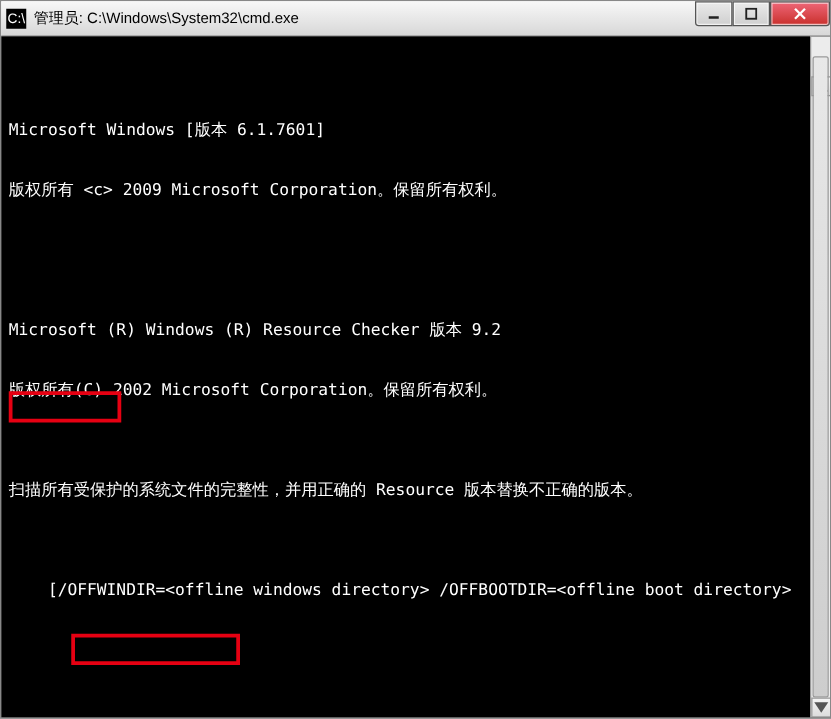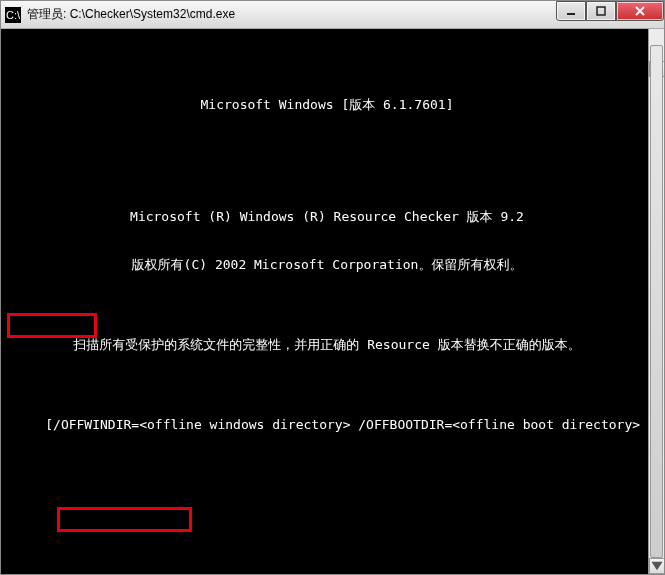--- a/index.html
+++ b/index.html
@@ -65,21 +65,20 @@
     height: 545px;
     background: #000;
     color: #fff;
     font-family: "NSimSun", "SimSun", Consolas, monospace;
     font-size: 13px;
     line-height: 16px;
     padding: 4px 6px;
     overflow: hidden;
     position: relative;
     white-space: pre;
-    text-align: center;
   }
   .scrollbar {
     position: absolute;
     right: 0;
     top: 0;
     width: 16px;
     height: 100%;
     background: #ececec;
     border-left: 1px solid #999;
   }
@@ -107,21 +106,21 @@
   .hl2 { left: 50px; top: 442px; width: 135px; height: 25px; }
   .term-content { position: relative; width: 640px; }
   @keyframes blink { 50% { opacity: 0; } }
   .line { white-space: pre; }
 </style>
 </head>
 <body>
 
 <div class="titlebar">
   <span class="titlebar-icon">C:\</span>
-  <span>管理员: C:\Checker\System32\cmd.exe</span>
+  <span>管理员: C:\Windows\System32\cmd.exe</span>
   <div class="window-controls">
     <div class="win-btn min">
       <svg viewBox="0 0 10 10">
           <line x1="1" y1="8" x2="9" y2="8" stroke="#222" stroke-width="2"></line>
         </svg>
     </div>
     <div class="win-btn max">
       <svg viewBox="0 0 10 10">
           <rect x="1" y="1" width="8" height="8" fill="none" stroke="#222" stroke-width="1.5"></rect>
         </svg>
@@ -131,20 +130,21 @@
           <line x1="1" y1="1" x2="9" y2="9" stroke="#fff" stroke-width="1.8"></line>
           <line x1="9" y1="1" x2="1" y2="9" stroke="#fff" stroke-width="1.8"></line>
         </svg>
     </div>
   </div>
 </div>
 
 <div class="terminal">
   <div class="term-content">
     <div class="line">Microsoft Windows [版本 6.1.7601]</div>
+    <div class="line">版权所有 &lt;c&gt; 2009 Microsoft Corporation。保留所有权利。</div>
     <div class="line"></div>
     <div class="line"></div>
     <div class="line">Microsoft (R) Windows (R) Resource Checker 版本 9.2</div>
     <div class="line">版权所有(C) 2002 Microsoft Corporation。保留所有权利。</div>
     <div class="line"></div>
     <div class="line">扫描所有受保护的系统文件的完整性，并用正确的 Resource 版本替换不正确的版本。</div>
     <div class="line"></div>
     <div class="line">    [/OFFWINDIR=&lt;offline windows directory&gt; /OFFBOOTDIR=&lt;offline boot directory&gt;</div>
     
     <div class="line"></div>

